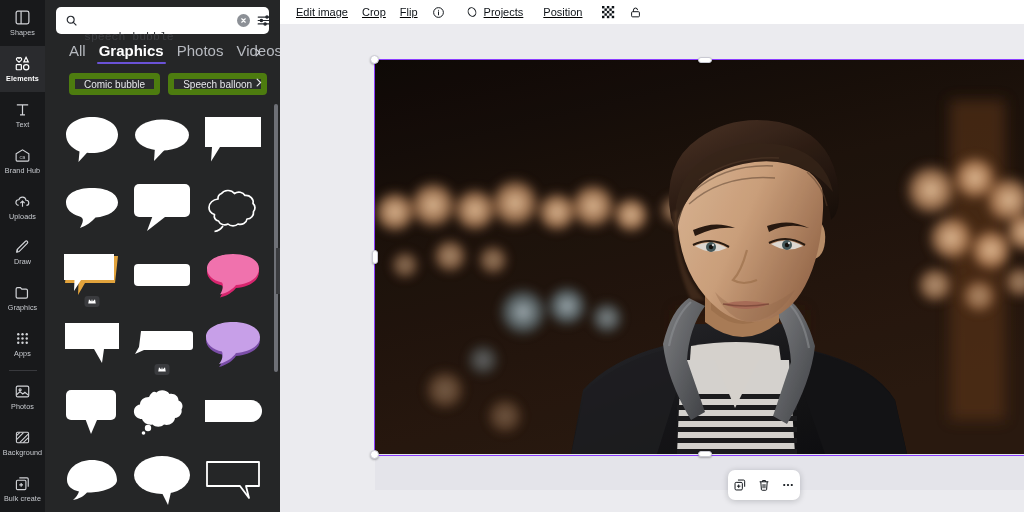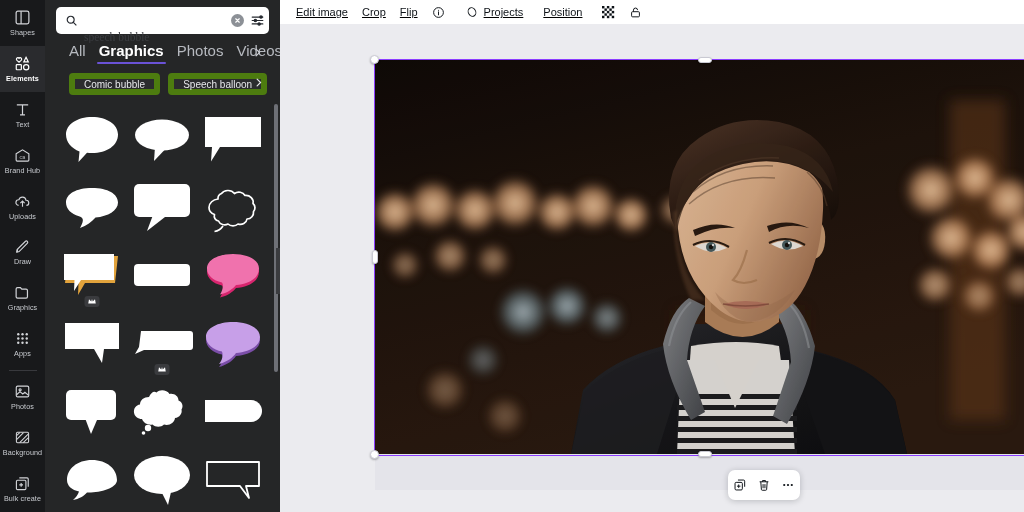--- a/index.html
+++ b/index.html
@@ -59,21 +59,21 @@
     background: #ffffff;
     border-radius: 5px;
     display: flex; align-items: center;
     padding: 0 7px 0 9px;
     gap: 6px;
   }
   .search-icon svg { width: 13px; height: 13px; display: block; }
   .search-input {
     flex: 1;
     border: none; outline: none;
-    font-family: Liberation Serif, serif;
+    font-family: Liberation Mono, monospace;
     font-size: 11.5px;
     color: #3b3d41;
     background: transparent;
     margin-top: 32px;
   }
   .clear-btn {
     width: 13px; height: 13px; border-radius: 50%;
     background: #8c9096;
     display: flex; align-items: center; justify-content: center;
     cursor: pointer; flex: 0 0 13px;

